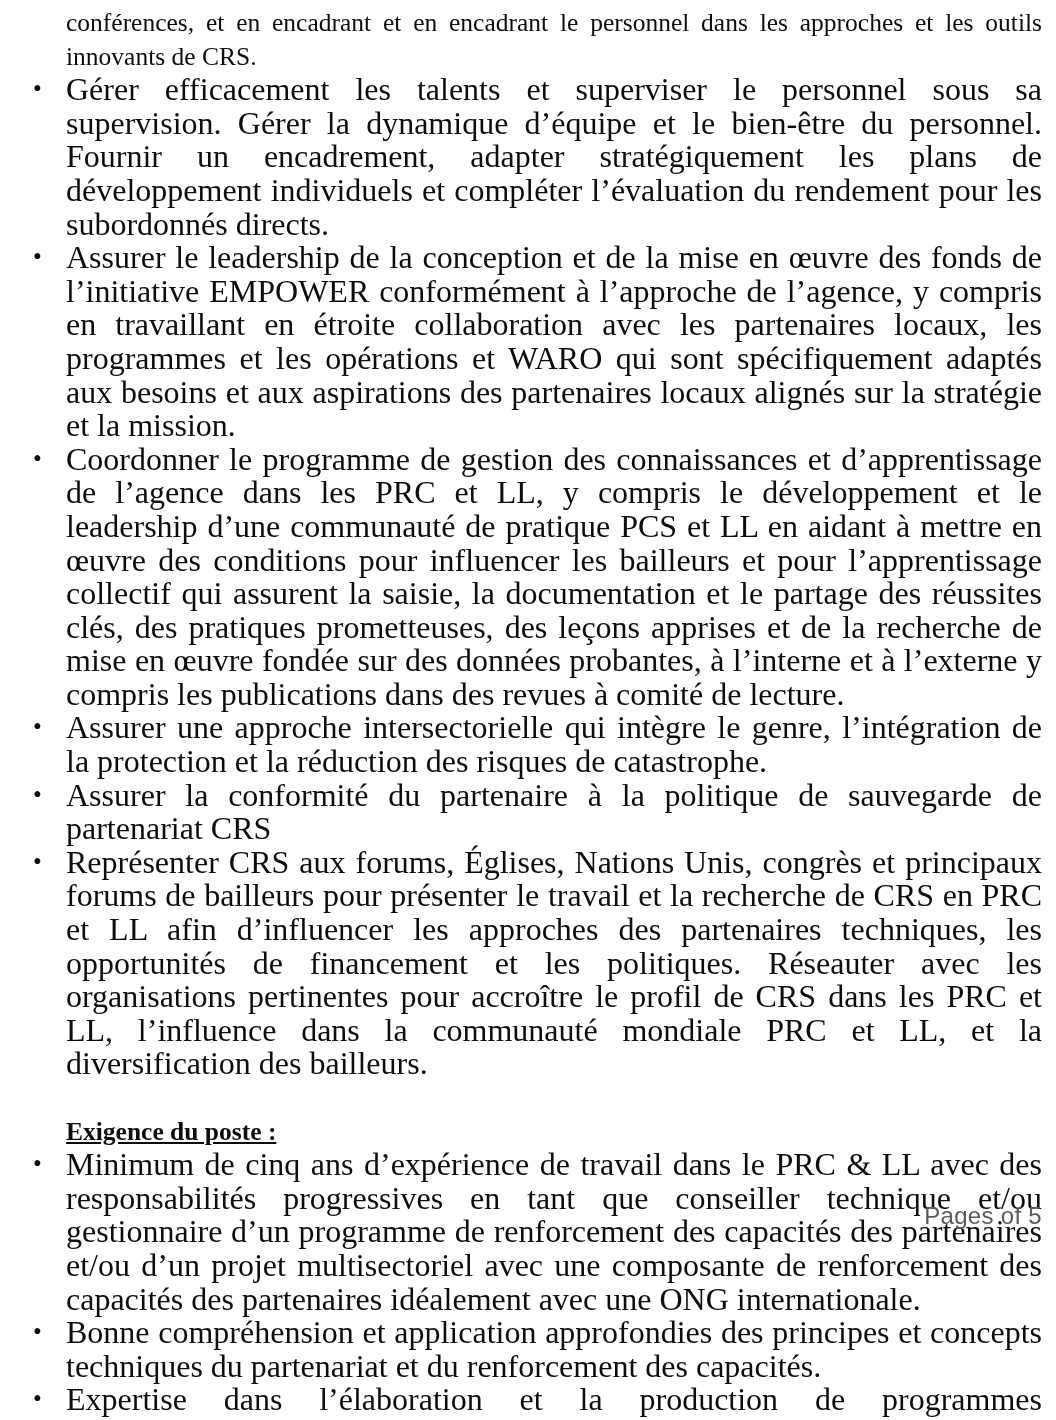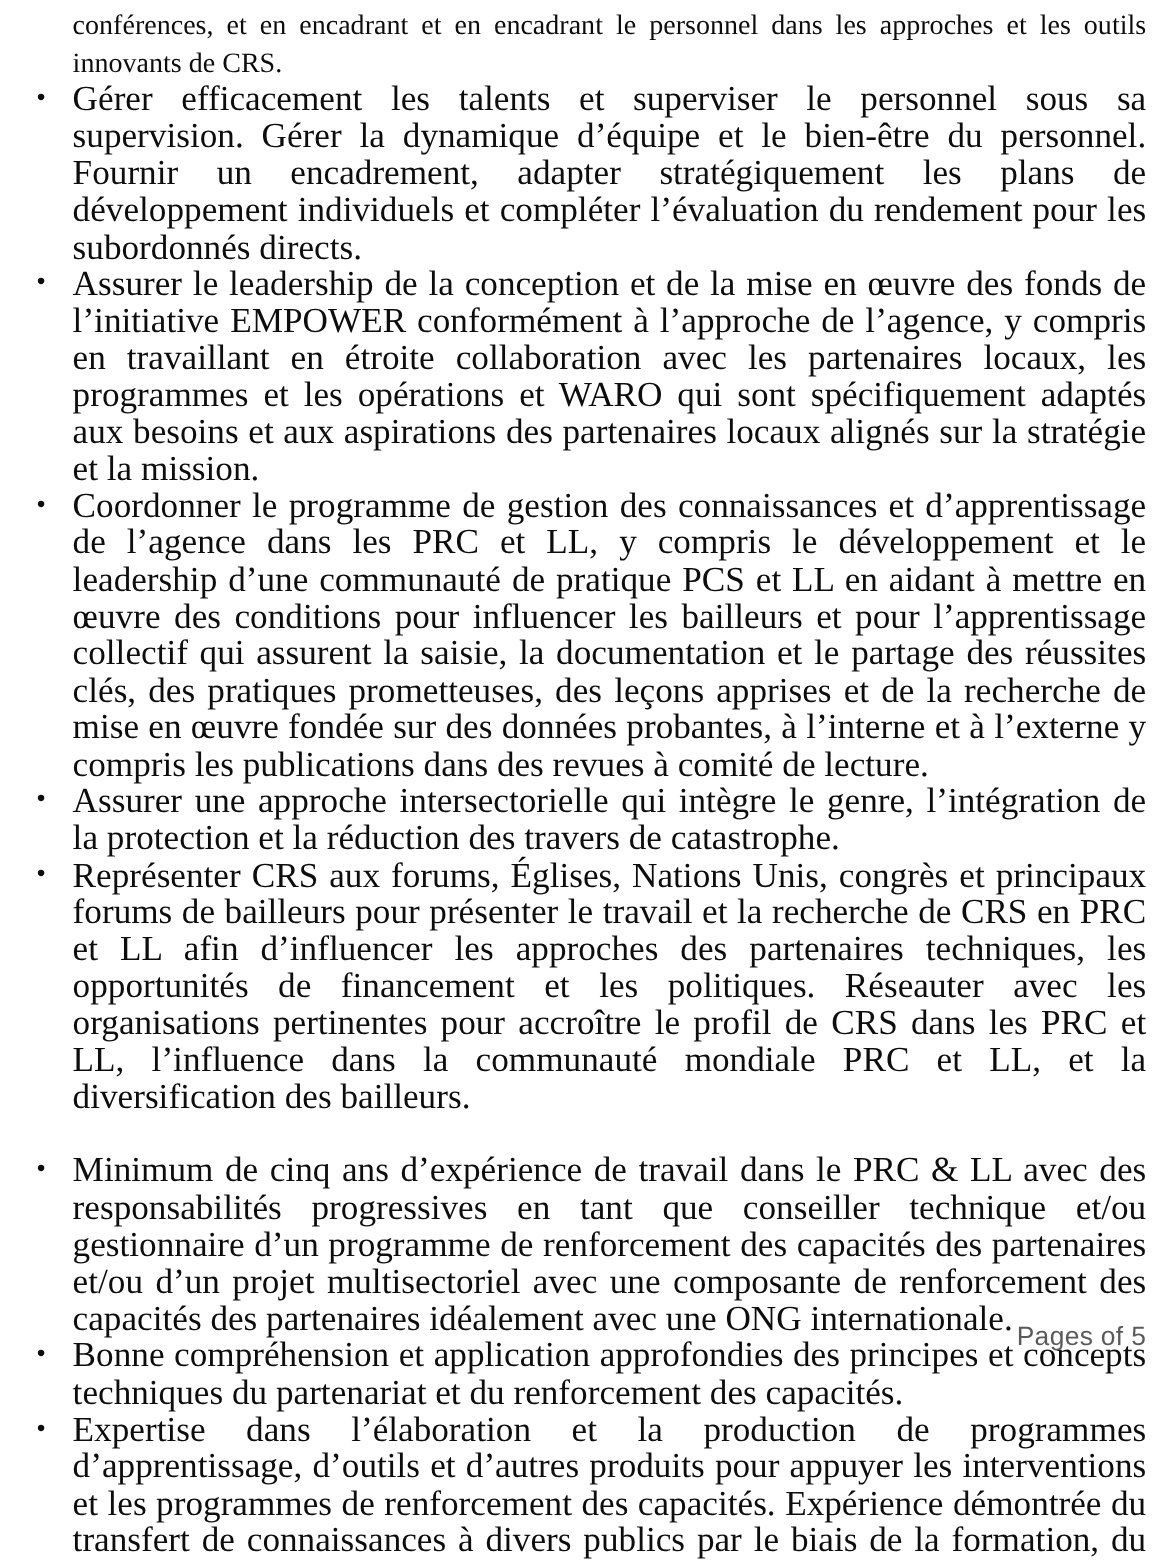--- a/index.html
+++ b/index.html
@@ -93,26 +93,28 @@
 <div class="page">
 
   <div class="doc-body">
 
     <p class="cont">conférences, et en encadrant et en encadrant le personnel dans les approches et les outils innovants de CRS.</p>
 
     <ul class="bullets">
       <li>Gérer efficacement les talents et superviser le personnel sous sa supervision.  Gérer la dynamique d’équipe et le bien-être du personnel. Fournir un encadrement, adapter stratégiquement les plans de développement individuels et compléter l’évaluation du rendement pour les subordonnés directs.</li>
       <li>Assurer le leadership de la conception et de la mise en œuvre des fonds de l’initiative EMPOWER conformément à l’approche de l’agence, y compris en travaillant en étroite collaboration avec les partenaires locaux, les programmes et les opérations et WARO qui sont spécifiquement adaptés aux besoins et aux aspirations des partenaires locaux alignés sur la stratégie et la mission.</li>
       <li>Coordonner le programme de gestion des connaissances et d’apprentissage de l’agence dans les PRC et LL,  y compris le développement et le leadership d’une communauté de pratique PCS et LL en aidant à mettre en œuvre des conditions pour influencer les bailleurs et pour l’apprentissage collectif qui assurent la saisie, la documentation et le partage des réussites clés, des pratiques prometteuses, des leçons apprises et de la recherche de mise en œuvre fondée sur des données probantes, à l’interne et à l’externe y compris les publications dans des revues à comité de lecture.</li>
-      <li>Assurer une approche intersectorielle qui intègre le genre, l’intégration de la protection et la réduction des travers de catastrophe.</li>
+      <li>Assurer une approche intersectorielle qui intègre le genre, l’intégration de la protection et la réduction des risques de catastrophe.</li>
+      <li>Assurer la conformité du partenaire à la politique de sauvegarde de partenariat CRS</li>
       <li>Représenter CRS aux forums, Églises, Nations Unis, congrès et principaux forums de bailleurs pour présenter le travail et la recherche de CRS en PRC et LL afin d’influencer les approches des partenaires techniques, les opportunités de financement et les politiques. Réseauter avec les organisations pertinentes pour accroître le profil de CRS dans les PRC et LL, l’influence dans la communauté mondiale PRC et LL, et la diversification des bailleurs.</li>
     </ul>
 
     <div class="spacer-line"></div>
 
+    <div class="section-heading">Exigence du poste :</div>
 
     <ul class="bullets">
       <li>Minimum de cinq ans d’expérience de travail dans le PRC &amp; LL avec des responsabilités progressives en tant que conseiller technique et/ou gestionnaire d’un programme de renforcement des capacités des partenaires et/ou d’un projet multisectoriel avec une composante de renforcement des capacités des partenaires idéalement avec une ONG internationale.</li>
       <li>Bonne compréhension et application approfondies des principes et concepts techniques du partenariat et du renforcement des capacités.</li>
       <li>Expertise dans l’élaboration et la production de programmes d’apprentissage, d’outils et d’autres produits pour appuyer les interventions et les programmes de renforcement des capacités. Expérience démontrée du transfert de connaissances à divers publics par le biais de la formation, du mentorat et d’autres méthodes formelles et informelles.</li>
 
     </ul>
 
   </div>
 

